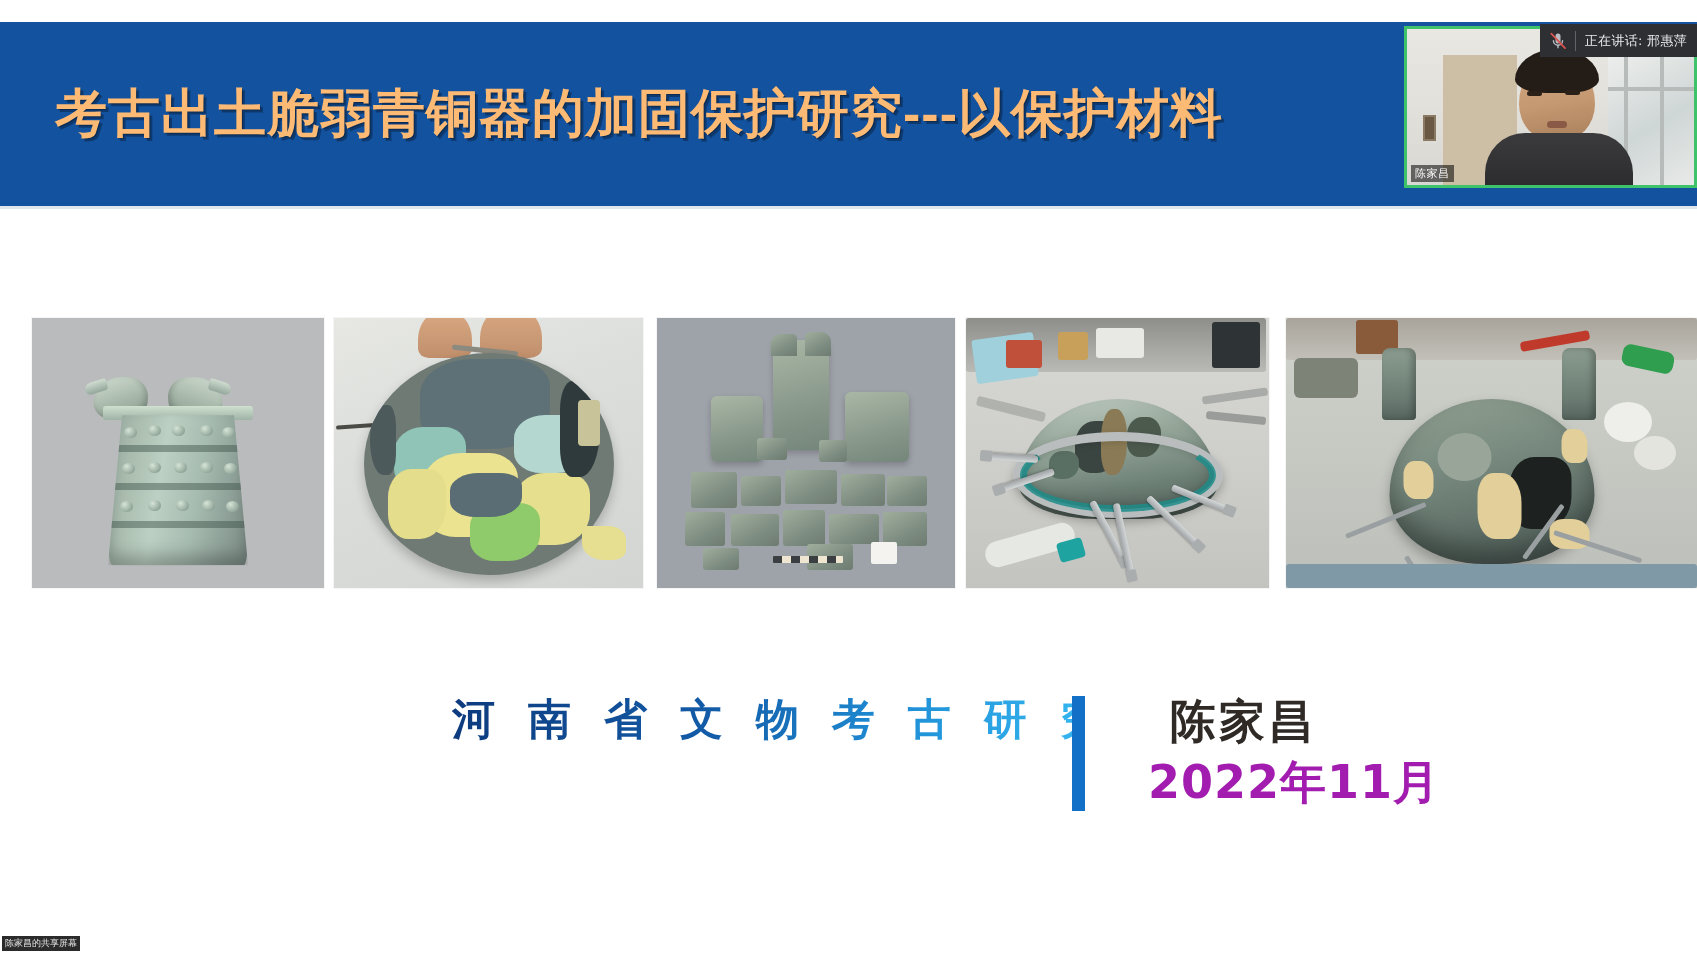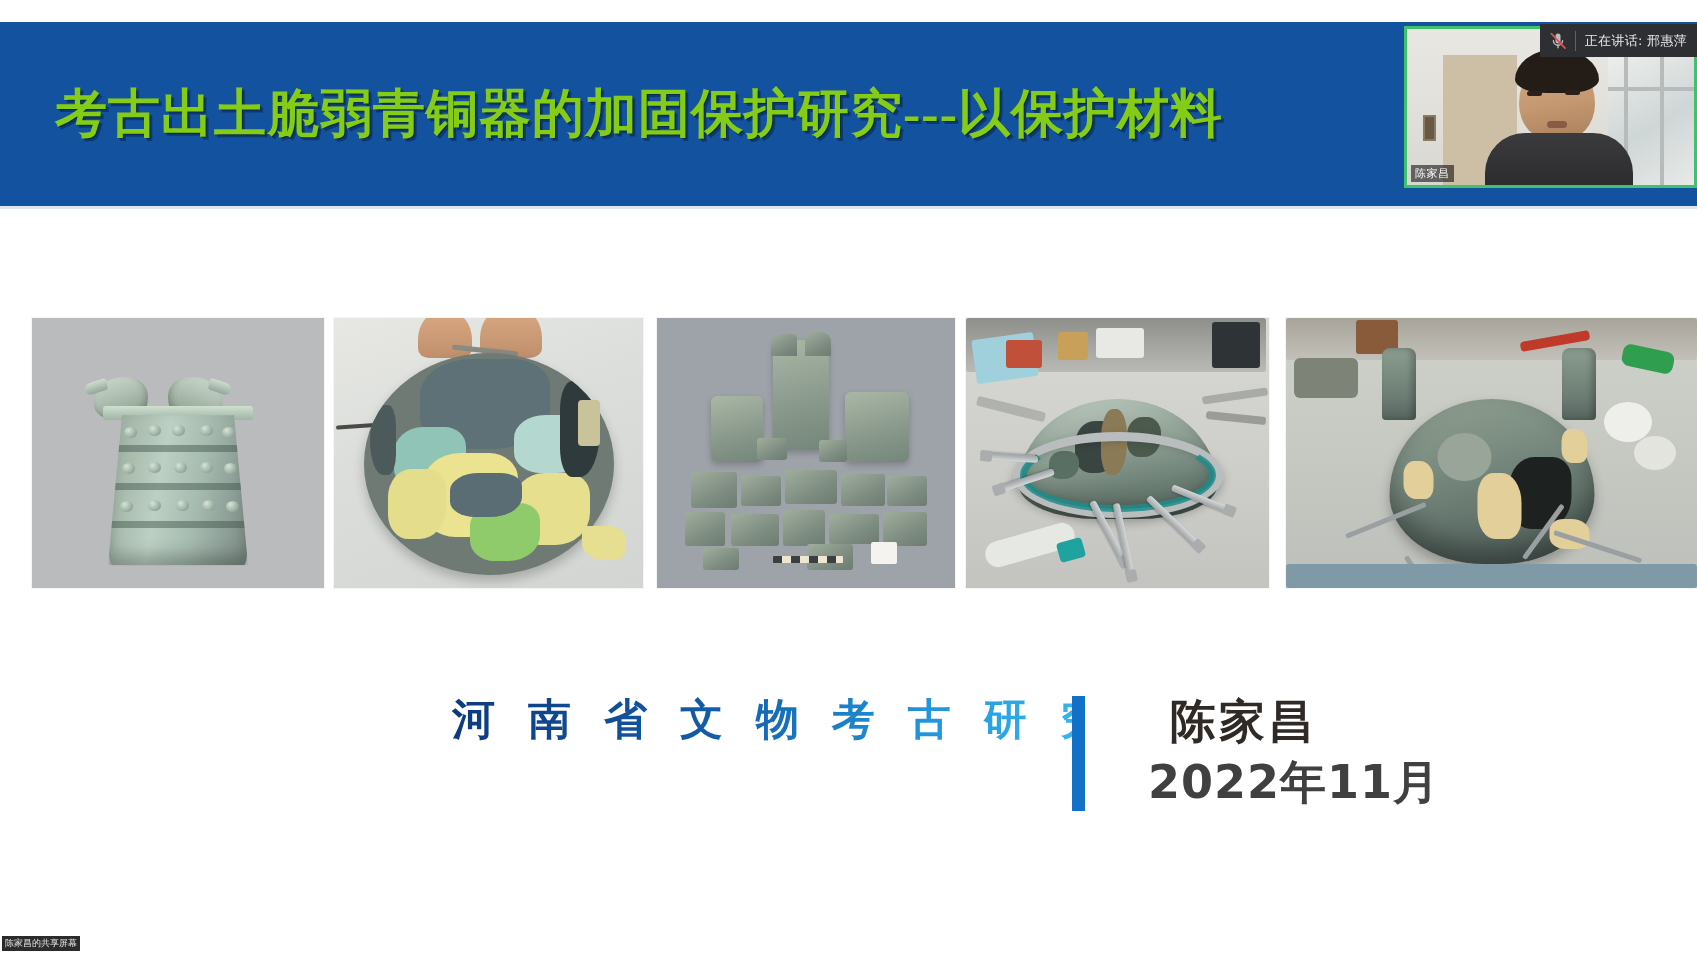--- a/index.html
+++ b/index.html
@@ -15,28 +15,28 @@
   #title-banner{
     position:absolute; left:0; top:22px; width:1697px; height:184px;
     background:#13529f;
     display:flex; align-items:center;
   }
   #title-banner::after{
     content:""; position:absolute; left:0; bottom:-3px; width:1697px; height:3px;
     background:#dfe6ee;
   }
   #title-text{
-    color:#84cc16;
+    color:#fdba74;
     font-size:52px;
     font-weight:bold;
     letter-spacing:1px;
     white-space:nowrap;
     margin-left:55px;
     text-shadow: 3px 3px 0 rgba(0,0,0,0.30), 1px 1px 0 rgba(0,0,0,0.25);
-    font-family:Liberation Serif, serif;
+    font-family:Liberation Sans, sans-serif;
   }
 
   
   #photo-strip{
     position:absolute; left:0; top:318px; width:1697px; height:270px;
   }
   .photo{
     position:absolute; top:0; height:270px; overflow:hidden;
     box-shadow:0 0 0 1px rgba(0,0,0,0.04);
   }
@@ -178,21 +178,21 @@
     background:#1271c7;
   }
 
   #presenter-block{ position:absolute; left:1148px; top:0; width:420px; text-align:left; }
   #presenter-name{
     font-size:46px; font-weight:bold; color:#2f2a26; letter-spacing:3px;
     line-height:62px; margin-left:22px;
     font-family:"DejaVu Sans","Liberation Sans",sans-serif;
   }
   #presenter-date{
-    font-size:46px; font-weight:bold; color:#404040; letter-spacing:1px;
+    font-size:46px; font-weight:bold; color:#a21caf; letter-spacing:1px;
     line-height:60px;
     font-family:"DejaVu Sans","Liberation Sans",sans-serif;
   }
 
   
   #video-tile{
     position:absolute; right:0px; top:26px; width:293px; height:162px;
     border:3px solid #3ec36a; background:#1b1b1b; overflow:hidden;
   }
   #video-feed{ position:absolute; inset:0; background:

